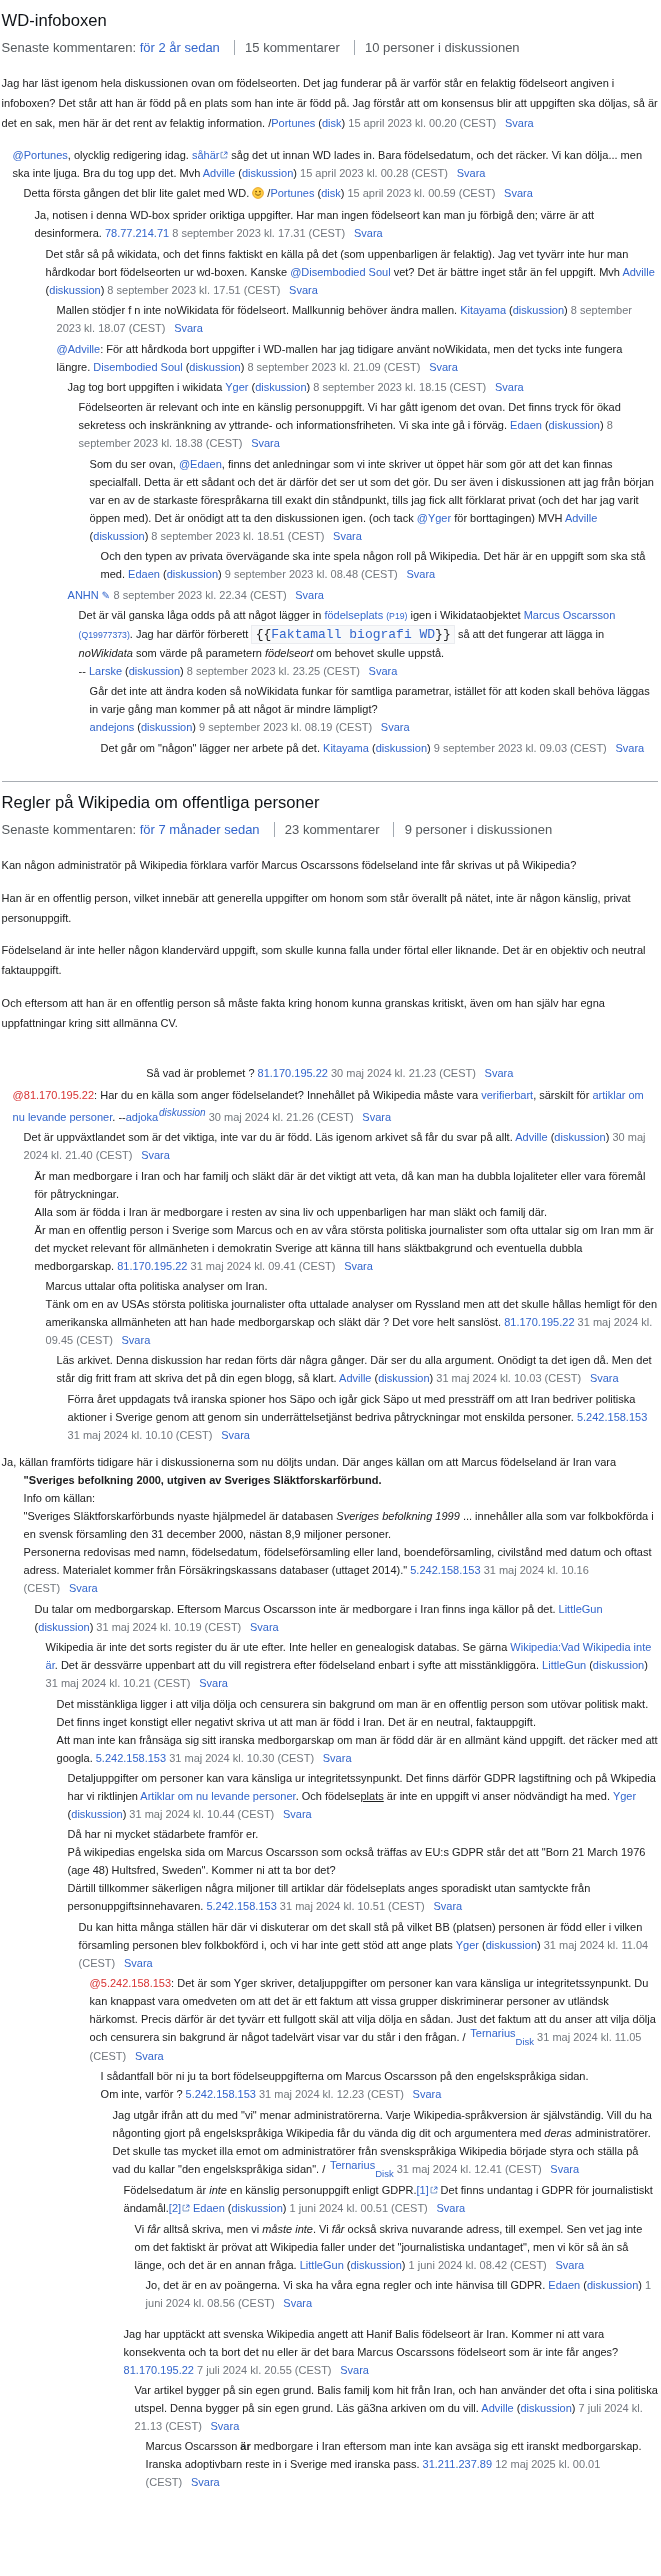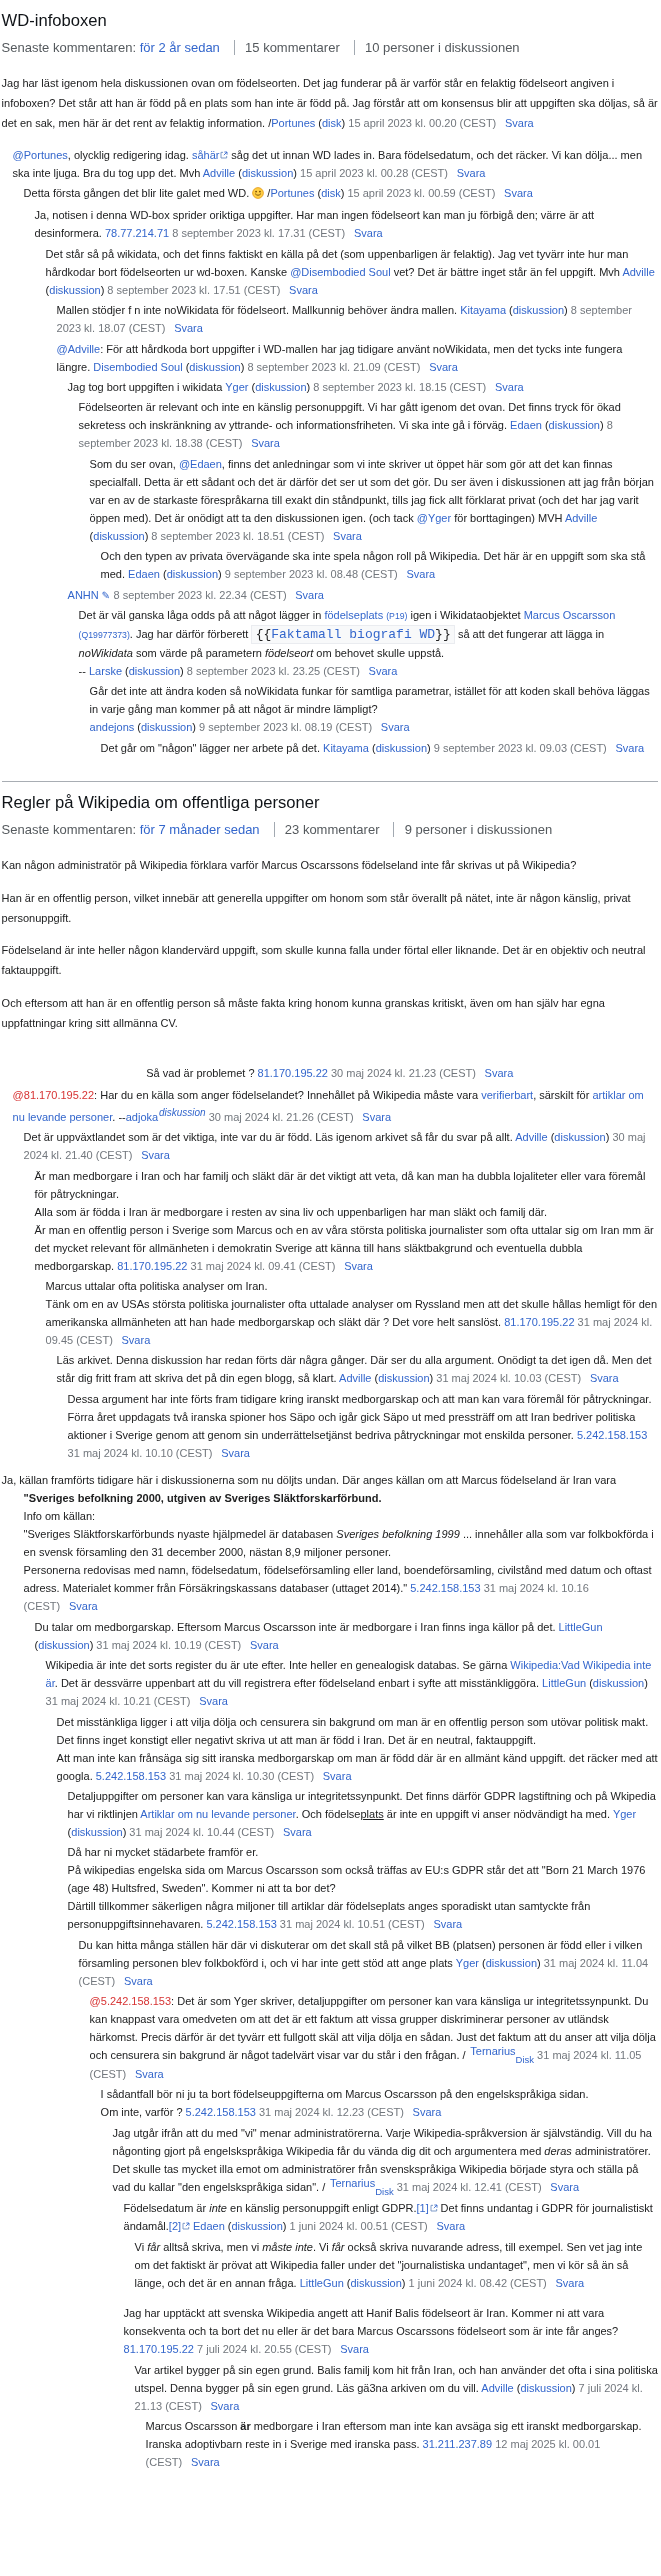--- a/index.html
+++ b/index.html
@@ -168,21 +168,20 @@
           <div class="cline" style="margin-left: 33px;"><span class="txt">Är man en offentlig person i Sverige som Marcus och en av våra största politiska journalister som ofta uttalar sig om Iran mm är det mycket relevant för allmänheten i demokratin Sverige att känna till hans släktbakgrund och eventuella dubbla medborgarskap. </span><a class="link">81.170.195.22</a><span class="txt"> </span><a class="tslink">31 maj 2024 kl. 09.41 (CEST)</a><a class="reply">Svara</a></div>
         </div>
         <div class="comment">
           <div class="cline" style="margin-left: 44px;"><span class="txt">Marcus uttalar ofta politiska analyser om Iran.</span></div>
           <div class="cline" style="margin-left: 44px;"><span class="txt">Tänk om en av USAs största politiska journalister ofta uttalade analyser om Ryssland men att det skulle hållas hemligt för den amerikanska allmänheten att han hade medborgarskap och släkt där ? Det vore helt sanslöst. </span><a class="link">81.170.195.22</a><span class="txt"> </span><a class="tslink">31 maj 2024 kl. 09.45 (CEST)</a><a class="reply">Svara</a></div>
         </div>
         <div class="comment">
           <div class="cline" style="margin-left: 55px;"><span class="txt">Läs arkivet. Denna diskussion har redan förts där några gånger. Där ser du alla argument. Onödigt ta det igen då. Men det står dig fritt fram att skriva det på din egen blogg, så klart. </span><a class="link">Adville</a><span class="txt"> (</span><a class="link">diskussion</a><span class="txt">) </span><a class="tslink">31 maj 2024 kl. 10.03 (CEST)</a><a class="reply">Svara</a></div>
         </div>
         <div class="comment">
-          <div class="cline" style="margin-left: 66px;"><span class="txt">Dessa argument har inte förts fram tidigare kring iranskt medborgarskap och att man kan vara föremål för påtryckningar.</span></div>
           <div class="cline" style="margin-left: 66px;"><span class="txt">Förra året uppdagats två iranska spioner hos Säpo och igår gick Säpo ut med pressträff om att Iran bedriver politiska aktioner i Sverige genom att genom sin underrättelsetjänst bedriva påtryckningar mot enskilda personer. </span><a class="link">5.242.158.153</a><span class="txt"> </span><a class="tslink">31 maj 2024 kl. 10.10 (CEST)</a><a class="reply">Svara</a></div>
         </div>
         <div class="comment top">
           <div class="cline" style="margin-left: 0px;"><span class="txt">Ja, källan framförts tidigare här i diskussionerna som nu döljts undan. Där anges källan om att Marcus födelseland är Iran vara</span></div>
           <div class="cline" style="margin-left: 22px;"><strong class="bd">"Sveriges befolkning 2000, utgiven av Sveriges Släktforskarförbund.</strong></div>
           <div class="cline" style="margin-left: 22px;"><span class="txt">Info om källan:</span></div>
           <div class="cline" style="margin-left: 22px;"><span class="txt">"Sveriges Släktforskarförbunds nyaste hjälpmedel är databasen </span><em class="it">Sveriges befolkning 1999</em><span class="txt"> ... innehåller alla som var folkbokförda i en svensk församling den 31 december 2000, nästan 8,9 miljoner personer.</span></div>
           <div class="cline" style="margin-left: 22px;"><span class="txt">Personerna redovisas med namn, födelsedatum, födelseförsamling eller land, boendeförsamling, civilstånd med datum och oftast adress. Materialet kommer från Försäkringskassans databaser (uttaget 2014)." </span><a class="link">5.242.158.153</a><span class="txt"> </span><a class="tslink">31 maj 2024 kl. 10.16 (CEST)</a><a class="reply">Svara</a></div>
         </div>
         <div class="comment">
@@ -222,20 +221,23 @@
                   <path fill="none" stroke="#6c8cbf" stroke-width="1.3" d="M4.5 2H1.5v8.5H10V7.5"></path>
                   <path fill="none" stroke="#36c" stroke-width="1.3" d="M6.5 1.5h4v4M10.5 1.5 5.8 6.2"></path>
                 </svg></span></a><span class="txt"> Det finns undantag i GDPR för journalistiskt ändamål.</span><a class="link">[2]<span class="extarrow"><svg width="8" height="8" viewBox="0 0 12 12">
                   <path fill="none" stroke="#6c8cbf" stroke-width="1.3" d="M4.5 2H1.5v8.5H10V7.5"></path>
                   <path fill="none" stroke="#36c" stroke-width="1.3" d="M6.5 1.5h4v4M10.5 1.5 5.8 6.2"></path>
                 </svg></span></a><span class="txt"> </span><a class="link">Edaen</a><span class="txt"> (</span><a class="link">diskussion</a><span class="txt">) </span><a class="tslink">1 juni 2024 kl. 00.51 (CEST)</a><a class="reply">Svara</a></div>
         </div>
         <div class="comment">
           <div class="cline" style="margin-left: 133px;"><span class="txt">Vi </span><em class="it">får</em><span class="txt"> alltså skriva, men vi </span><em class="it">måste inte</em><span class="txt">. Vi </span><em class="it">får</em><span class="txt"> också skriva nuvarande adress, till exempel. Sen vet jag inte om det faktiskt är prövat att Wikipedia faller under det "journalistiska undantaget", men vi kör så än så länge, och det är en annan fråga. </span><a class="link">LittleGun</a><span class="txt"> (</span><a class="link">diskussion</a><span class="txt">) </span><a class="tslink">1 juni 2024 kl. 08.42 (CEST)</a><a class="reply">Svara</a></div>
         </div>
+        <div class="comment">
+          <div class="cline" style="margin-left: 144px;"><span class="txt">Jo, det är en av poängerna. Vi ska ha våra egna regler och inte hänvisa till GDPR. </span><a class="link">Edaen</a><span class="txt"> (</span><a class="link">diskussion</a><span class="txt">) </span><a class="tslink">1 juni 2024 kl. 08.56 (CEST)</a><a class="reply">Svara</a></div>
+        </div>
         <div class="comment gap">
           <div class="cline" style="margin-left: 122px;"><span class="txt">Jag har upptäckt att svenska Wikipedia angett att Hanif Balis födelseort är Iran. Kommer ni att vara konsekventa och ta bort det nu eller är det bara Marcus Oscarssons födelseort som är inte får anges? </span><a class="link">81.170.195.22</a><span class="txt"> </span><a class="tslink">7 juli 2024 kl. 20.55 (CEST)</a><a class="reply">Svara</a></div>
         </div>
         <div class="comment">
           <div class="cline" style="margin-left: 133px;"><span class="txt">Var artikel bygger på sin egen grund. Balis familj kom hit från Iran, och han använder det ofta i sina politiska utspel. Denna bygger på sin egen grund. Läs gä3na arkiven om du vill. </span><a class="link">Adville</a><span class="txt"> (</span><a class="link">diskussion</a><span class="txt">) </span><a class="tslink">7 juli 2024 kl. 21.13 (CEST)</a><a class="reply">Svara</a></div>
         </div>
         <div class="comment">
           <div class="cline" style="margin-left: 144px;"><span class="txt">Marcus Oscarsson </span><strong class="bd">är</strong><span class="txt"> medborgare i Iran eftersom man inte kan avsäga sig ett iranskt medborgarskap. Iranska adoptivbarn reste in i Sverige med iranska pass. </span><a class="link">31.211.237.89</a><span class="txt"> </span><a class="tslink">12 maj 2025 kl. 00.01 (CEST)</a><a class="reply">Svara</a></div>
         </div>
       </div>

